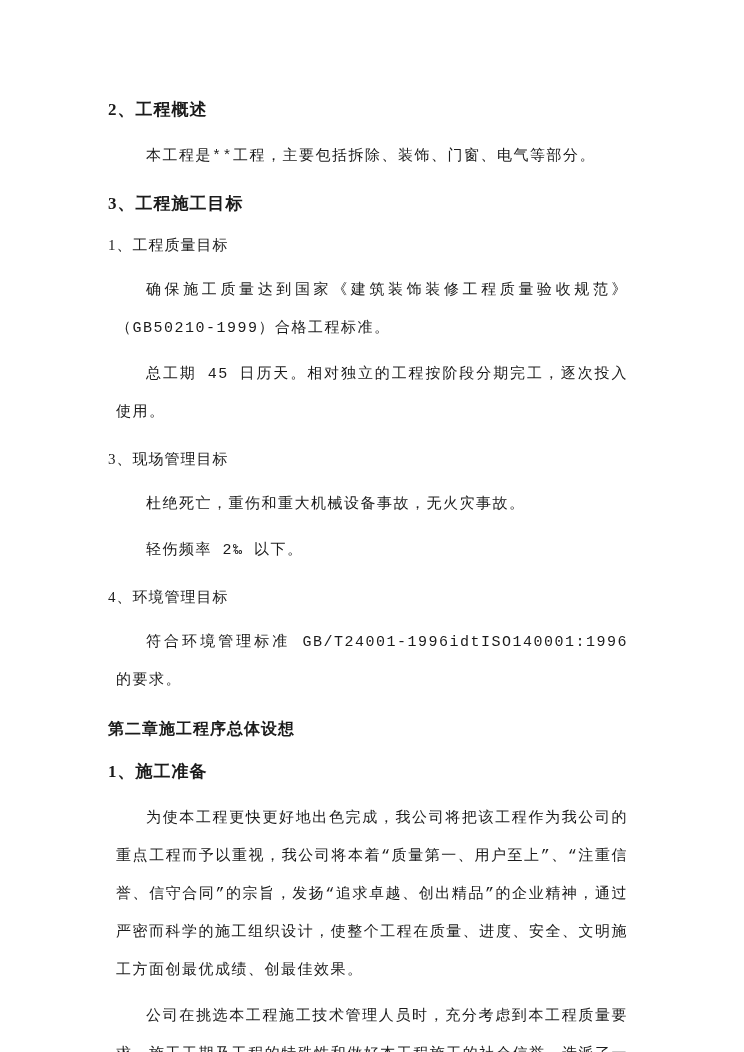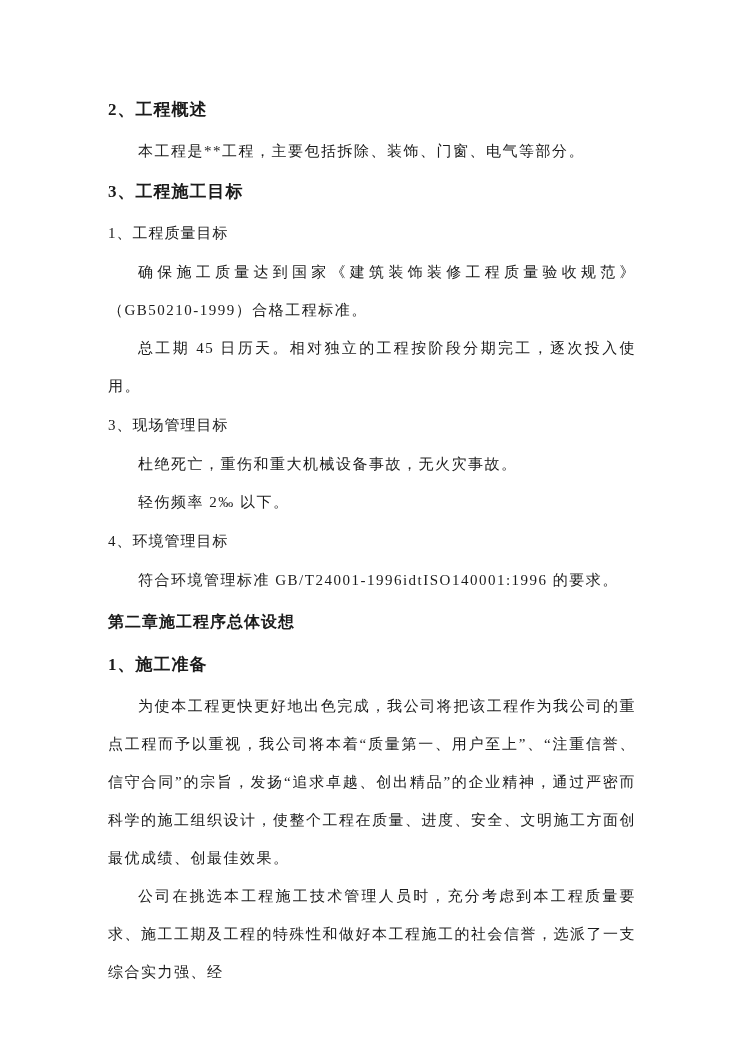--- a/index.html
+++ b/index.html
@@ -30,25 +30,26 @@
     font-size: 15px;
     font-weight: normal;
     line-height: 38px;
     margin: 1px 0;
     letter-spacing: 1px;
     font-family: Liberation Serif, serif;
   }
   .para {
     font-size: 15px;
     line-height: 38px;
-    margin: 0;
+    margin: 8px;
     text-indent: 2em;
     text-align: justify;
     text-justify: inter-ideograph;
     letter-spacing: 1.5px;
+    font-family: Liberation Mono, monospace;
   }
   .chapter {
     font-size: 16px;
     font-weight: bold;
     text-align: left;
     line-height: 42px;
     margin: 2px 0;
     letter-spacing: 1px;
   }
 </style>

